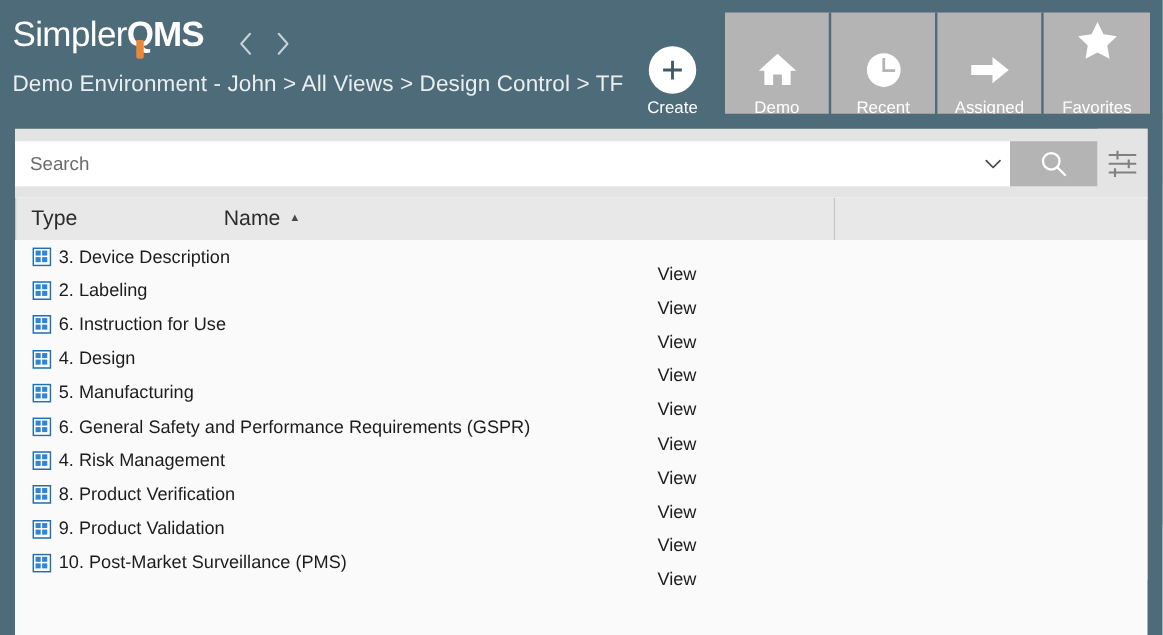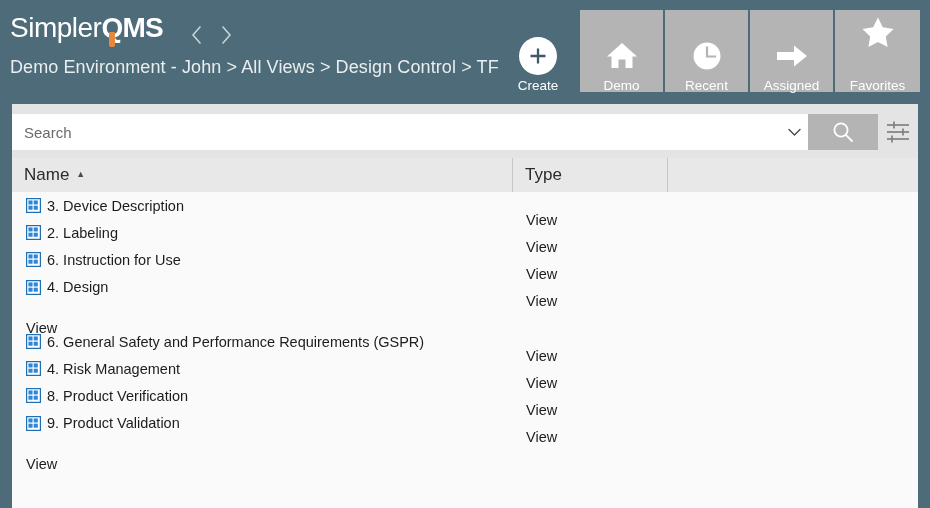--- a/index.html
+++ b/index.html
@@ -132,27 +132,27 @@
     background: #ffffff;
     display: flex;
     align-items: center;
     justify-content: center;
   }
 
   
   .searchstrip {
     position: absolute;
     left: 0;
-    top: 104px;
+    top: 91px;
     width: 930px;
     height: 56px;
     background: #4d6b78;
     padding: 12px 12px;
     display: flex;
-    align-items: center;
+    align-items: flex-start;
   }
   .searchwrap {
     flex: 1;
     height: 56px;
     background: #e4e4e4;
     display: flex;
     align-items: center;
     padding: 10px 0 10px 0;
   }
   .searchbox {
@@ -367,27 +367,27 @@
           <path d="M18 8.5 V15.5" stroke="#808080" stroke-width="1.7"></path>
           <path d="M7 15.5 V22.5" stroke="#808080" stroke-width="1.7"></path>
         </svg>
       </div>
     </div>
   </div>
 
   <div class="tablepane">
 
     <div class="thead">
+      <div class="th type">
+        <span>Type</span>
+      </div>
       <div class="th name">
         <span>Name</span>
         <span class="sortarrow">▲</span>
       </div>
-      <div class="th type">
-        <span>Type</span>
-      </div>
       <div class="th rest"></div>
     </div>
 
     <div id="tbody">
   <div class="trow">
     <div class="td name">
       <svg class="rowicon" viewBox="0 0 16 16">
         <rect x="0.5" y="0.5" width="15" height="15" fill="#ffffff" stroke="#1f6fb5" stroke-width="1.6"></rect>
         <rect x="2.6" y="2.6" width="4.4" height="4.3" fill="#2e86d6"></rect>
         <rect x="8.2" y="2.6" width="4.4" height="4.3" fill="#2e86d6"></rect>
@@ -447,20 +447,30 @@
       </svg>
       <span class="rowtext">4. Design</span>
     </div>
     <div class="td type">
       <span class="rowtext">View</span>
     </div>
     <div class="td rest"></div>
   </div>
 
   <div class="trow">
+    <div class="td name">
+      <svg class="rowicon" viewBox="0 0 16 16">
+        <rect x="0.5" y="0.5" width="15" height="15" fill="#ffffff" stroke="#1f6fb5" stroke-width="1.6"></rect>
+        <rect x="2.6" y="2.6" width="4.4" height="4.3" fill="#2e86d6"></rect>
+        <rect x="8.2" y="2.6" width="4.4" height="4.3" fill="#2e86d6"></rect>
+        <rect x="2.6" y="8.2" width="4.4" height="4.3" fill="#2e86d6"></rect>
+        <rect x="8.2" y="8.2" width="4.4" height="4.3" fill="#2e86d6"></rect>
+      </svg>
+      <span class="rowtext">5. Manufacturing</span>
+    </div>
     <div class="td type">
       <span class="rowtext">View</span>
     </div>
     <div class="td rest"></div>
   </div>
 
   <div class="trow">
     <div class="td name">
       <svg class="rowicon" viewBox="0 0 16 16">
         <rect x="0.5" y="0.5" width="15" height="15" fill="#ffffff" stroke="#1f6fb5" stroke-width="1.6"></rect>
@@ -522,20 +532,30 @@
       </svg>
       <span class="rowtext">9. Product Validation</span>
     </div>
     <div class="td type">
       <span class="rowtext">View</span>
     </div>
     <div class="td rest"></div>
   </div>
 
   <div class="trow">
+    <div class="td name">
+      <svg class="rowicon" viewBox="0 0 16 16">
+        <rect x="0.5" y="0.5" width="15" height="15" fill="#ffffff" stroke="#1f6fb5" stroke-width="1.6"></rect>
+        <rect x="2.6" y="2.6" width="4.4" height="4.3" fill="#2e86d6"></rect>
+        <rect x="8.2" y="2.6" width="4.4" height="4.3" fill="#2e86d6"></rect>
+        <rect x="2.6" y="8.2" width="4.4" height="4.3" fill="#2e86d6"></rect>
+        <rect x="8.2" y="8.2" width="4.4" height="4.3" fill="#2e86d6"></rect>
+      </svg>
+      <span class="rowtext">10. Post-Market Surveillance (PMS)</span>
+    </div>
     <div class="td type">
       <span class="rowtext">View</span>
     </div>
     <div class="td rest"></div>
   </div>
 </div>
     <div class="tfill"></div>
 
   </div>
 

